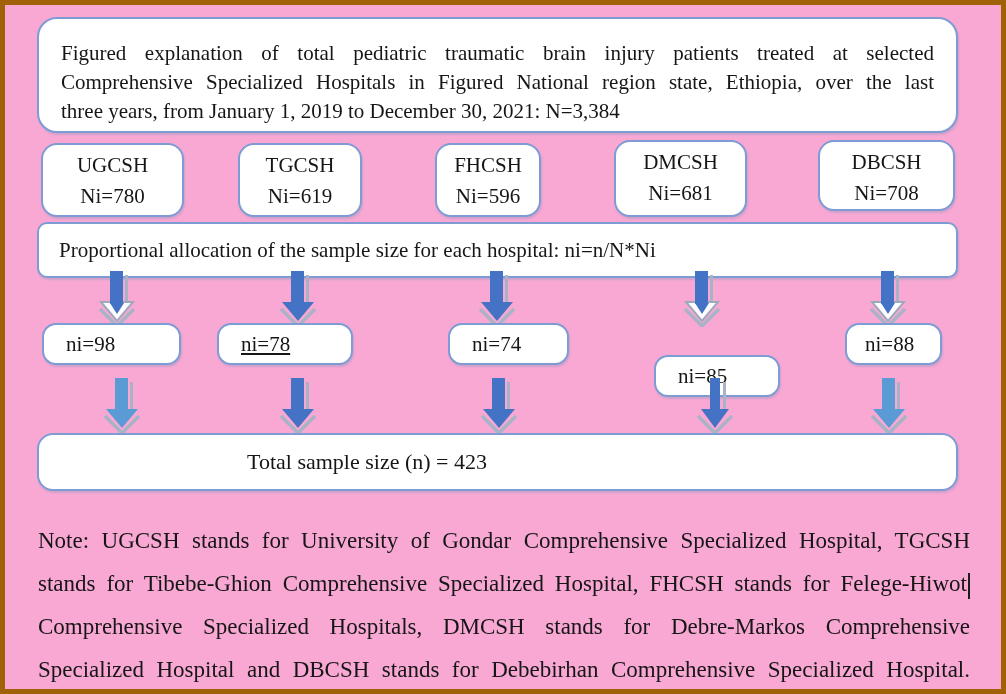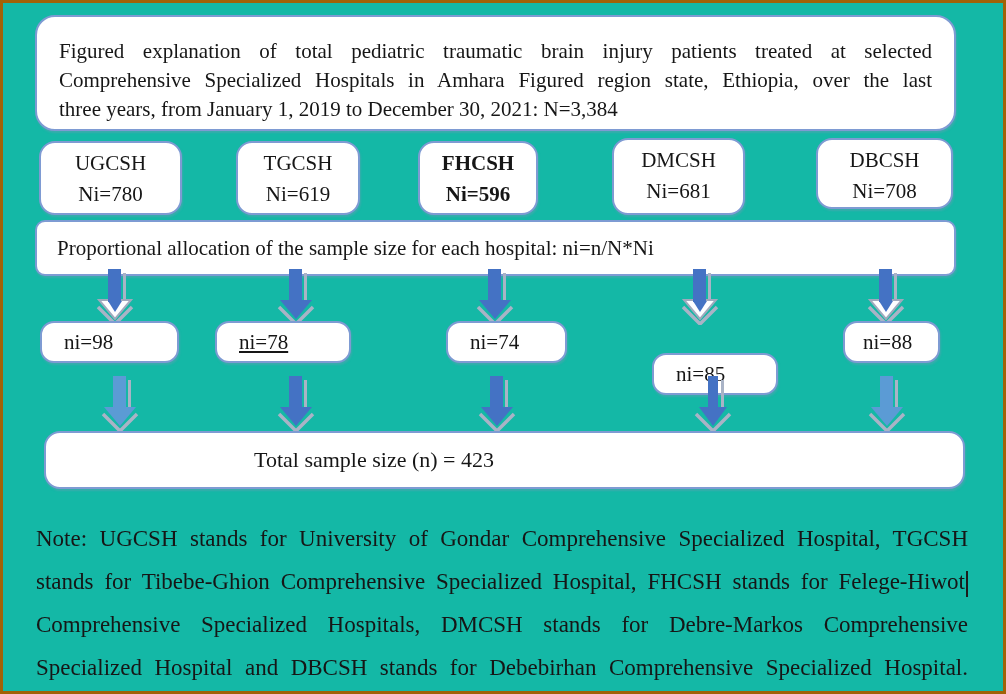--- a/index.html
+++ b/index.html
@@ -3,21 +3,21 @@
 <meta charset="utf-8">
 <style>
   * { margin:0; padding:0; box-sizing:border-box; }
   body {
     width:1006px; height:694px; background:#ffffff;
     font-family:"Liberation Serif","DejaVu Serif",serif;
     color:#161616; overflow:hidden;
   }
   .frame {
     position:relative; width:1006px; height:694px;
-    border:3px solid #a16207; background:#14b8a6;
+    border:5px solid #a16207; background:#f9a8d4;
   }
   .bluebox {
     position:absolute; background:#ffffff;
     border:2px solid #7e9bd3; border-radius:16px;
     box-shadow:1px 2px 2px rgba(130,150,185,0.35);
   }
   .title-box {
     left:32px; top:12px; width:921px; height:116px;
     border-radius:20px; padding:20px 22px 0 22px;
     font-size:21px;
@@ -33,21 +33,21 @@
     left:32px; top:217px; width:921px; height:56px;
     border-radius:10px; display:flex; align-items:center;
     padding-left:20px; font-size:21px;
   }
   .sample-box {
     top:318px; height:42px; border-radius:14px;
     display:flex; align-items:center; padding-left:22px;
     font-size:21px;
   }
   .total-box {
-    left:41px; top:428px; width:921px; height:58px;
+    left:32px; top:428px; width:921px; height:58px;
     border-radius:16px; display:flex; align-items:center;
     padding-left:208px; font-size:22px;
   }
   .arrow { position:absolute; }
   .note {
     position:absolute; left:33px; top:514px; width:932px;
     font-size:23px;
   }
   .note .nline { line-height:43px; text-align:justify; text-align-last:justify; }
   .caret {
@@ -55,33 +55,33 @@
     vertical-align:middle; margin-left:1px;
   }
 </style>
 </head>
 <body>
 
 <div class="frame">
 
   <div class="bluebox title-box">
     <div class="jline">Figured explanation of total pediatric traumatic brain injury patients treated at selected</div>
-    <div class="jline">Comprehensive Specialized Hospitals in Amhara Figured region state, Ethiopia, over the last</div>
+    <div class="jline">Comprehensive Specialized Hospitals in Figured National region state, Ethiopia, over the last</div>
     <div class="jline last">three years, from January 1, 2019 to December 30, 2021: N=3,384</div>
   </div>
 
   <div class="bluebox hosp-box" style="left:36px;width:143px;">
     <div>UGCSH</div>
     <div>Ni=780</div>
   </div>
   <div class="bluebox hosp-box" style="left:233px;width:124px;">
     <div>TGCSH</div>
     <div>Ni=619</div>
   </div>
-  <div class="bluebox hosp-box" style="left:415px;width:120px;font-weight:bold;">
+  <div class="bluebox hosp-box" style="left:430px;width:106px;">
     <div>FHCSH</div>
     <div>Ni=596</div>
   </div>
   <div class="bluebox hosp-box" style="left:609px;top:135px;width:133px;height:77px;">
     <div>DMCSH</div>
     <div>Ni=681</div>
   </div>
   <div class="bluebox hosp-box" style="left:813px;top:135px;width:137px;height:71px;">
     <div>DBCSH</div>
     <div>Ni=708</div>

